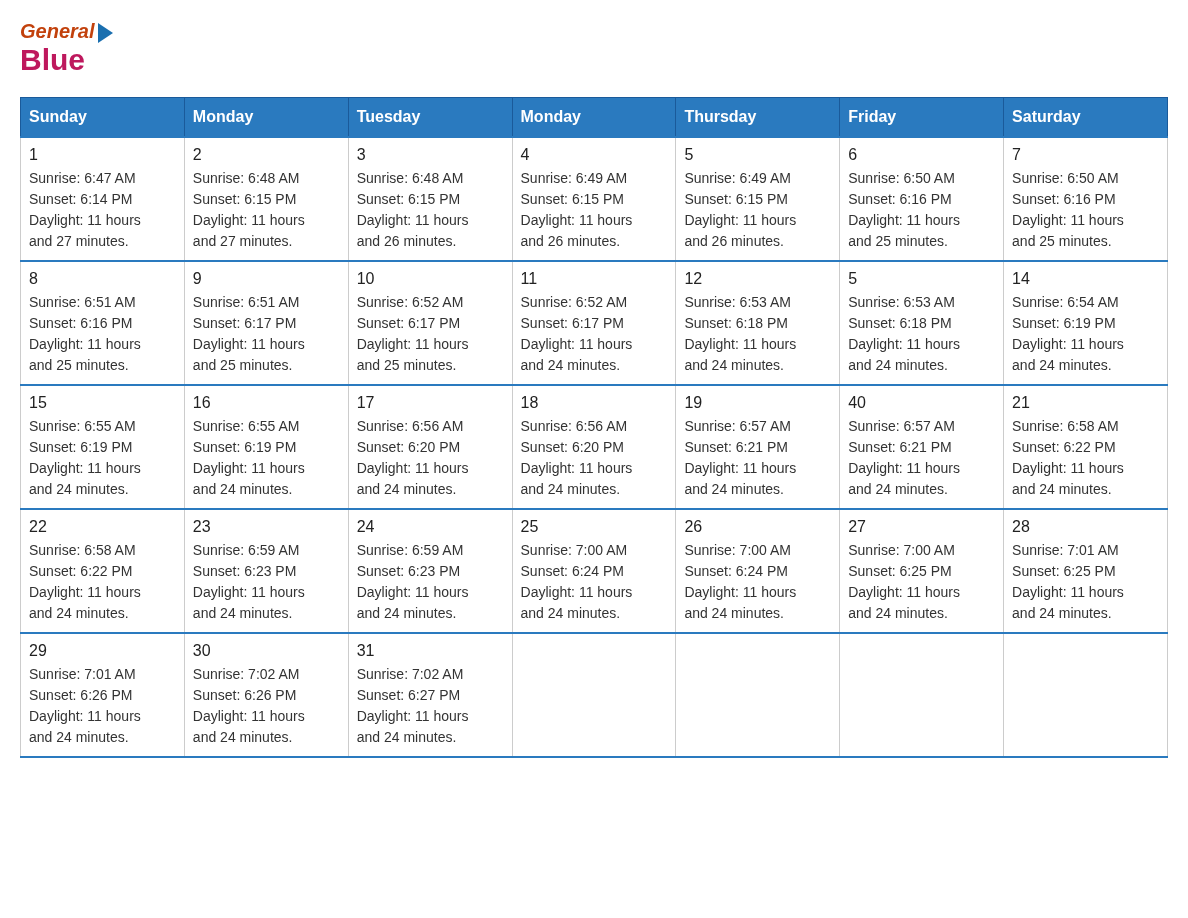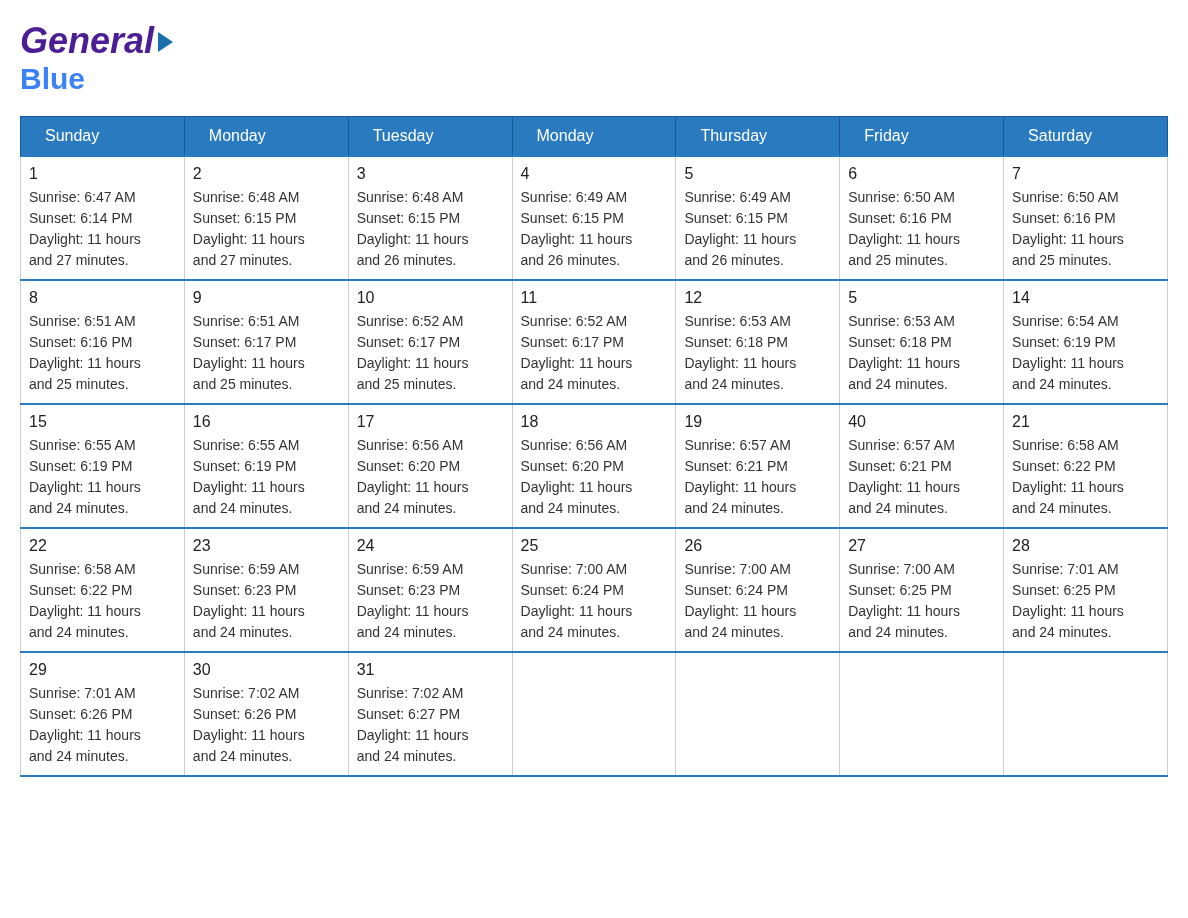--- a/index.html
+++ b/index.html
@@ -37,22 +37,22 @@
     }
     .calendar {
       width: 100%;
       border-collapse: collapse;
       border: 1px solid #aaa;
     }
     .calendar th {
       background: #2a7abf;
       color: #fff;
       font-size: 16px;
-      font-weight: normal;
-      padding: 10px 24px;
+      font-weight: bold;
+      padding: 10px 8px;
       text-align: left;
       border: 1px solid #1a5a9a;
     }
     .calendar td {
       vertical-align: top;
       padding: 8px;
       border: 1px solid #ccc;
       width: calc(100% / 7);
       min-height: 110px;
       font-size: 13px;
@@ -85,25 +85,25 @@
     .empty-cell {
       background: #fff;
     }
   </style>
 </head>
 <body>
 
 <div class="header">
   <div class="logo">
     <div class="logo-general-row">
-      <span style="font-size:36px;font-weight:900;color:#4c1d95;font-style:italic;">General</span>
+      <span style="font-size:20px;font-weight:900;color:#c2410c;font-style:italic;">General</span>
       <span style="display:inline-block;margin-left:4px;width:0;height:0;border-top:10px solid transparent;border-bottom:10px solid transparent;border-left:15px solid #1a6faf;vertical-align:middle;margin-top:2px;"></span>
     </div>
     <div class="logo-blue-row">
-      <span style="font-size:30px;font-weight:900;color:#3b82f6;">Blue</span>
+      <span style="font-size:30px;font-weight:900;color:#be185d;">Blue</span>
     </div>
   </div>
   <div class="title-area">
   </div>
 </div>
 
 <table class="calendar">
   <thead>
     <tr>
       <th>Sunday</th>

